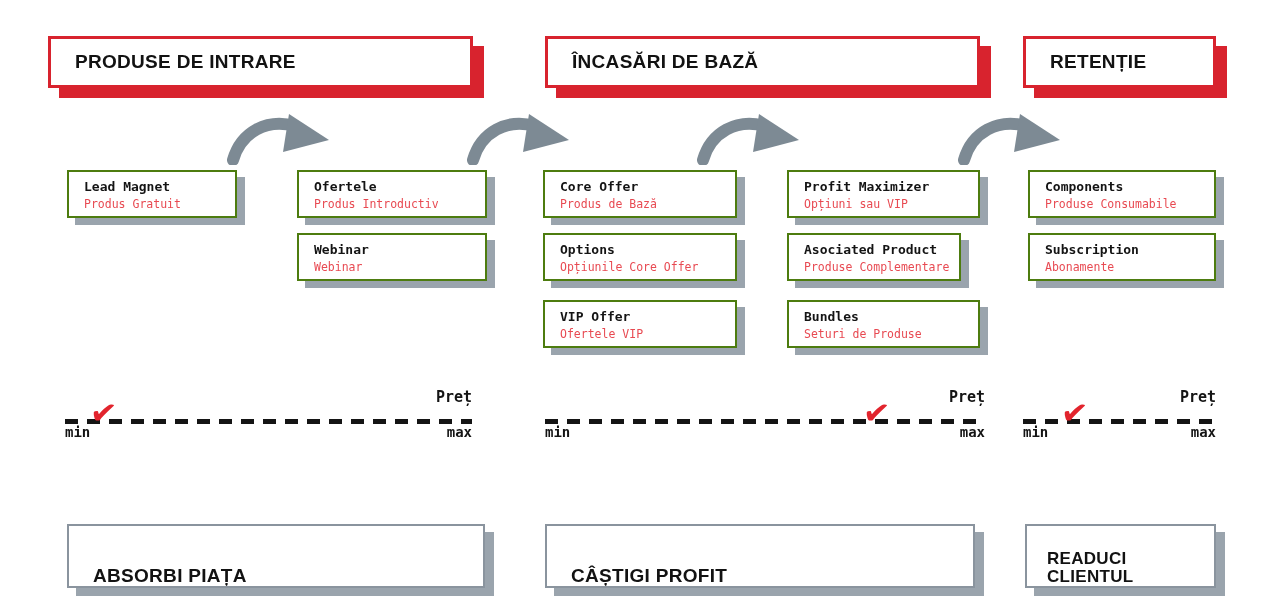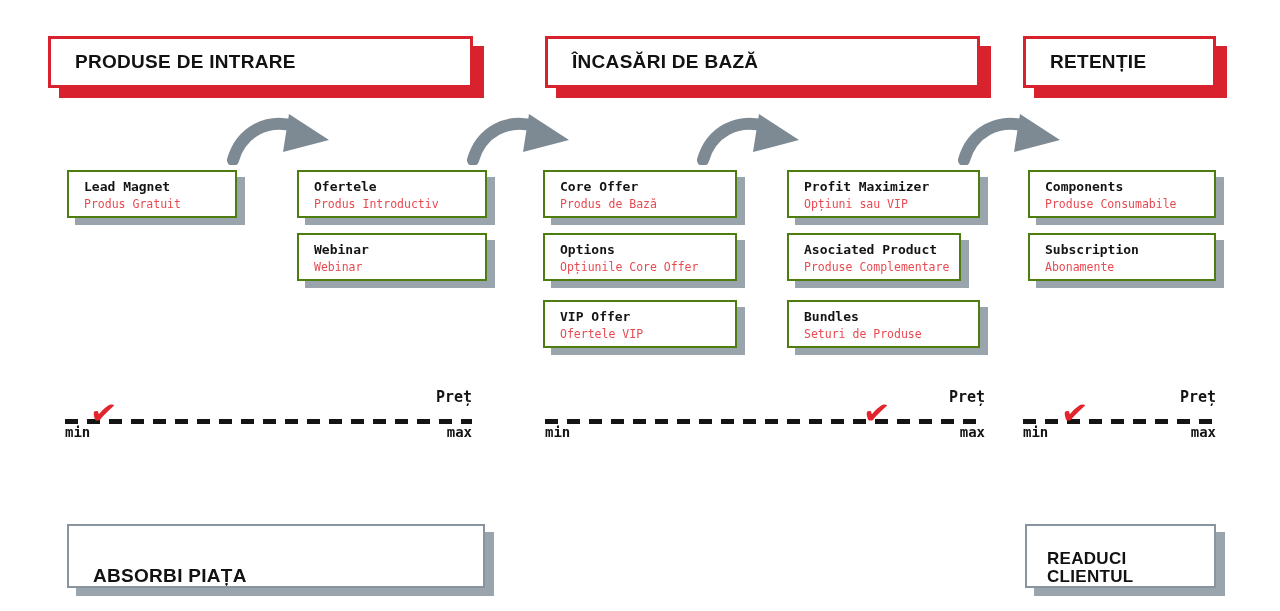--- a/index.html
+++ b/index.html
@@ -167,17 +167,20 @@
     </div>
     <div class="plabels">
       <span>min</span>
       <span>max</span>
     </div>
   </div>
 
   <div class="stage-footer" style="left:67px;width:418px;">
     <span class="lbl">ABSORBI PIAȚA</span>
   </div>
+  <div class="stage-footer" style="left:545px;width:430px;">
+    <span class="lbl">CÂȘTIGI PROFIT</span>
+  </div>
   <div class="stage-footer narrow" style="left:1025px;width:191px;">
     <span class="lbl" style="max-width:110px;">READUCI CLIENTUL</span>
   </div>
 
 </div>
 
 </body></html>

